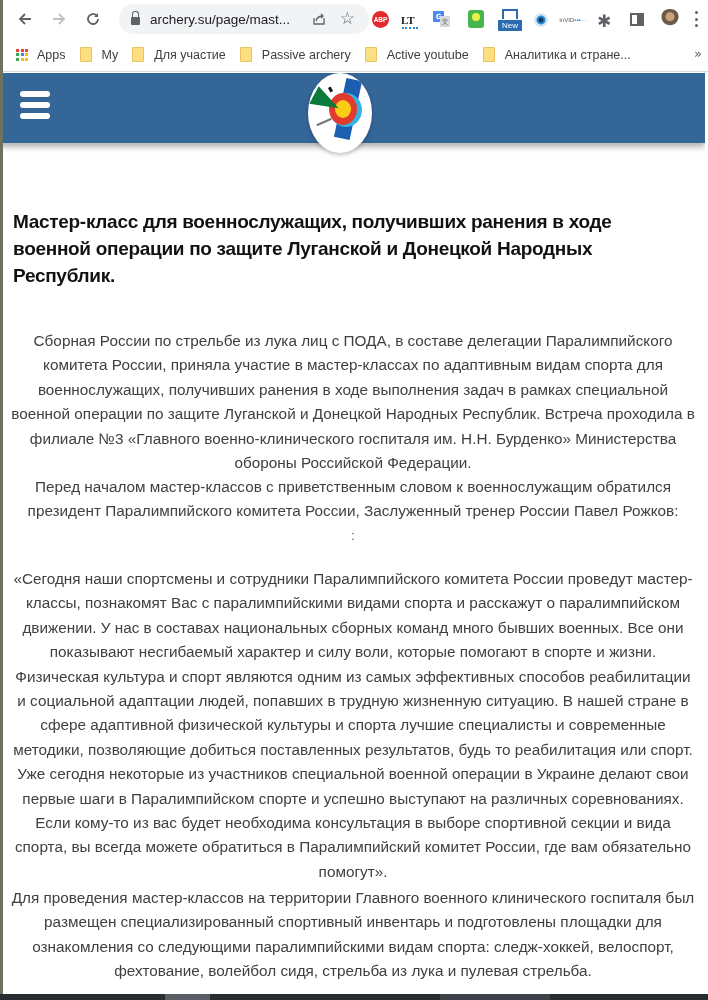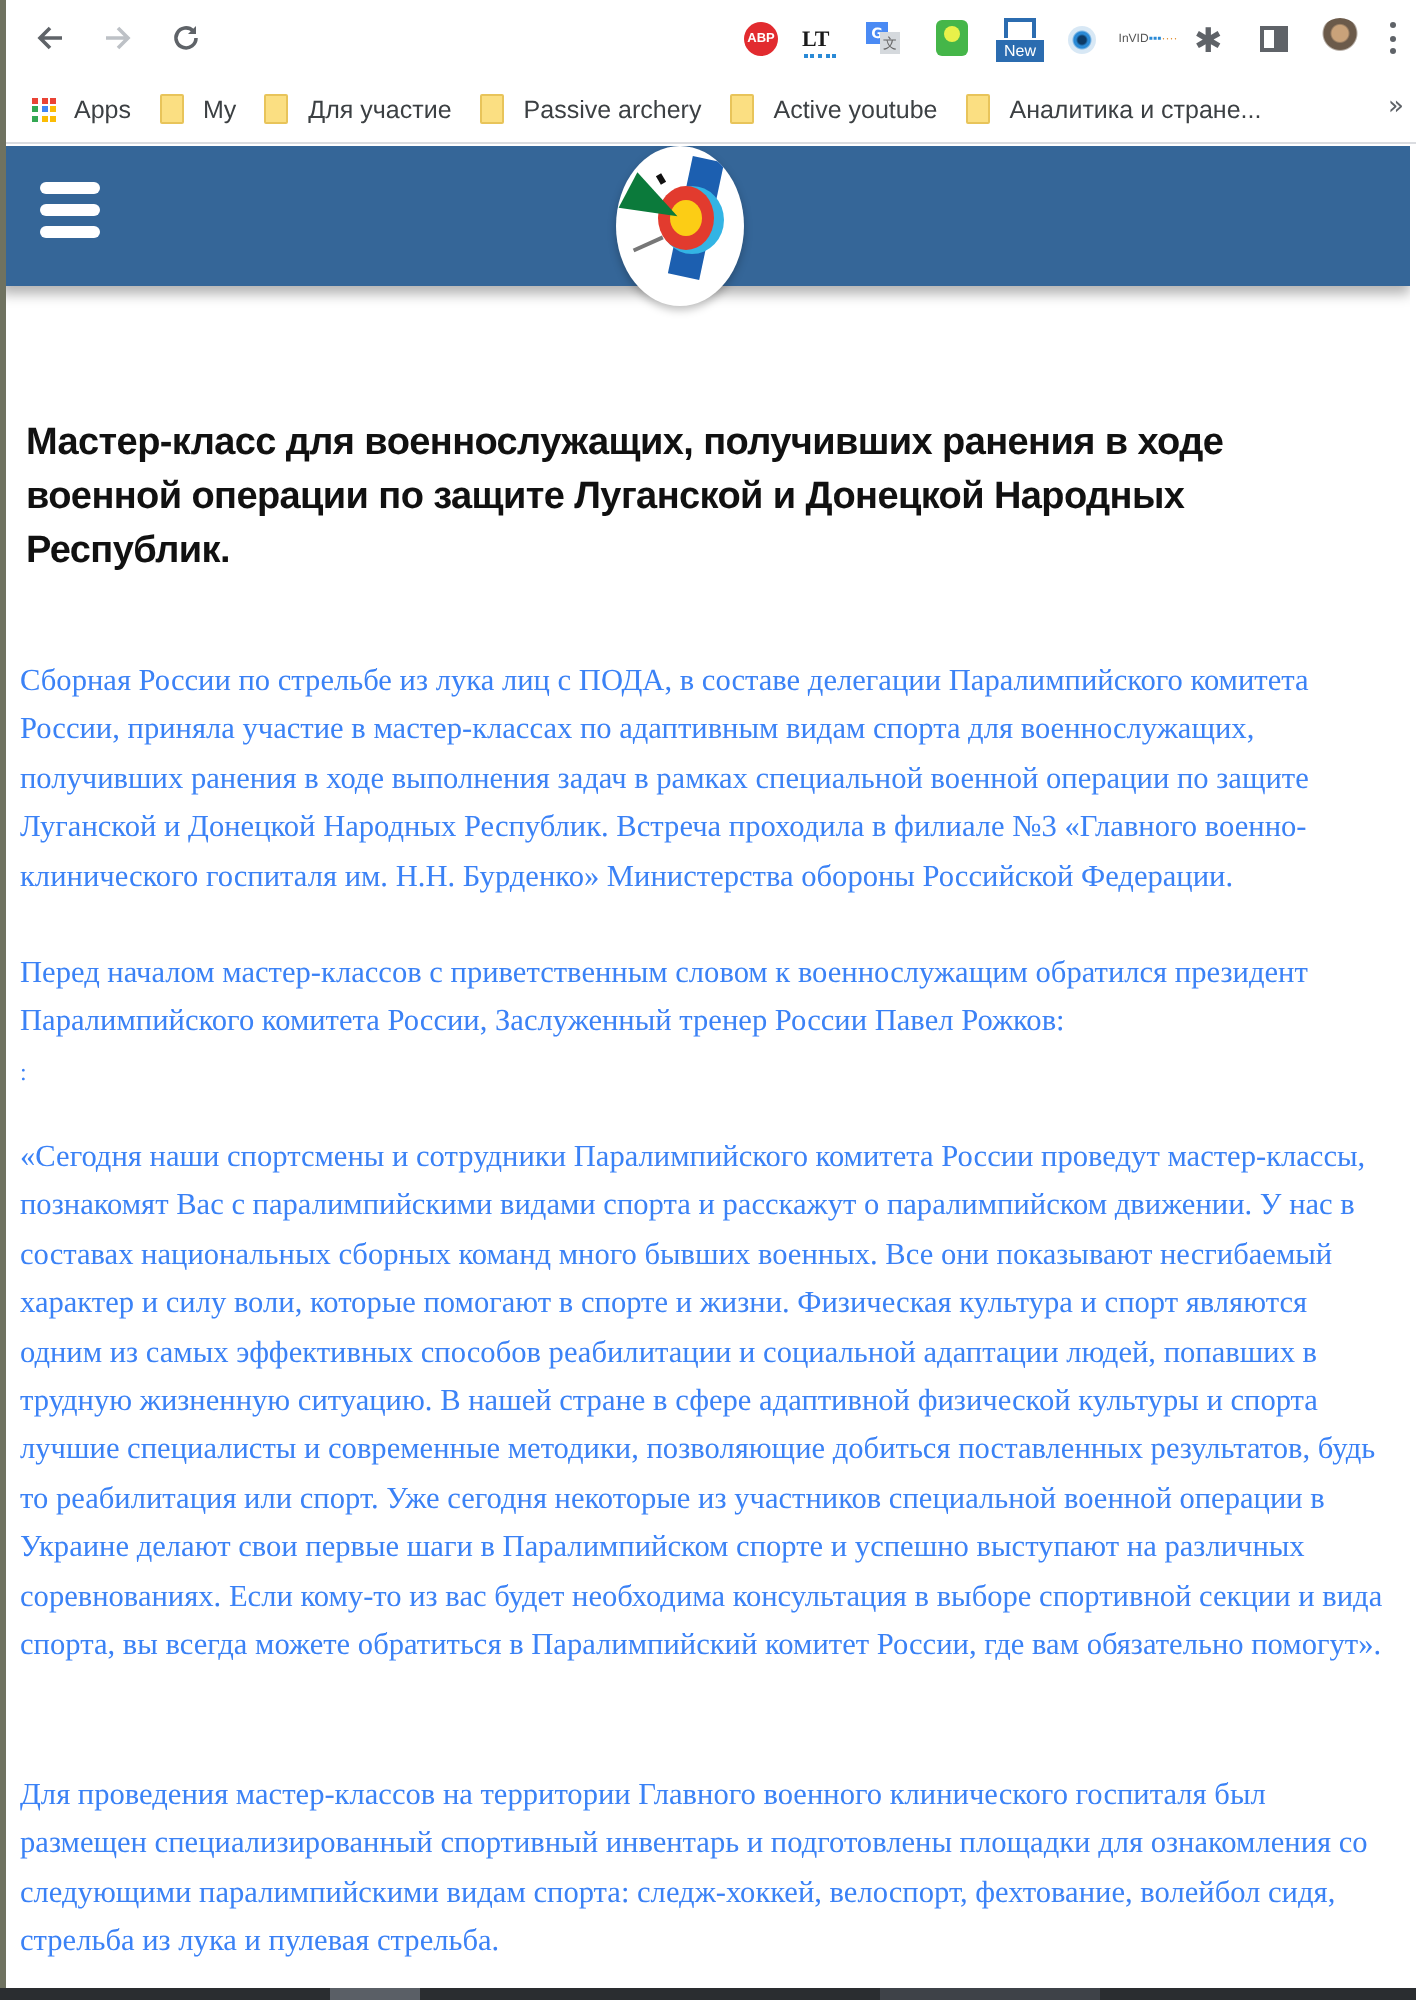--- a/index.html
+++ b/index.html
@@ -61,21 +61,21 @@
   .logo .blue-rect { position: absolute; left: 32px; top: 6px; width: 16px; height: 60px; background: #1c5fb0; transform: rotate(12deg); }
   .logo .ring-lb { position: absolute; left: 22px; top: 20px; width: 32px; height: 34px; border-radius: 50%; background: #33b4e4; }
   .logo .ring-red { position: absolute; left: 21px; top: 20px; width: 28px; height: 32px; border-radius: 50%; background: #e23b2e; }
   .logo .ring-y { position: absolute; left: 27px; top: 27px; width: 16px; height: 18px; border-radius: 50%; background: #fccd15; }
   .logo .green { position: absolute; left: 6px; top: 12px; width: 0; height: 0; border-top: 10px solid transparent; border-bottom: 10px solid transparent; border-left: 28px solid #0b7a3b; transform: rotate(28deg); transform-origin: left center; }
   .logo .arrow { position: absolute; left: 8px; top: 48px; width: 16px; height: 1.5px; background: #777; transform: rotate(-24deg); }
   .logo .nock { position: absolute; left: 21px; top: 14px; width: 3px; height: 5px; background: #111; transform: rotate(-30deg); }
 
   .article { position: absolute; left: 0; top: 70px; width: 705px; }
   .title { position: absolute; left: 13px; top: 65px; width: 640px; font-family: "Liberation Sans", sans-serif; font-weight: bold; font-size: 19px; line-height: 27px; color: #111111; letter-spacing: -0.3px; }
-  .body-text { position: absolute; left: 10px; width: 686px; font-family: Liberation Serif, serif; font-size: 15.3px; line-height: 24.4px; color: #3b82f6; }
+  .body-text { position: absolute; left: 10px; width: 686px; font-family: Liberation Sans, sans-serif; font-size: 15.3px; line-height: 24.4px; color: #404040; text-align: center; }
   .p1 { top: 186px; }
   .p2 { top: 332px; }
   .colon { top: 381px; font-size: 12px; }
   .p3 { top: 424px; }
   .p4 { top: 743px; }
 </style>
 </head>
 <body>
 
 <div class="left-edge"></div>
@@ -89,20 +89,31 @@
   <div class="nav-btn nav-fwd">
     <svg width="16" height="16" viewBox="0 0 16 16">
         <path d="M2 8h11M8 3l5 5-5 5" stroke="#bdc1c6" stroke-width="1.8" fill="none"></path>
       </svg>
   </div>
   <div class="nav-btn nav-reload">
     <svg width="16" height="16" viewBox="0 0 16 16">
         <path d="M13 8a5 5 0 1 1-1.5-3.6" stroke="#5f6368" stroke-width="1.8" fill="none"></path>
         <path d="M13 2v4H9" fill="#5f6368"></path>
       </svg>
+  </div>
+  <div class="omnibox">
+    <span class="lock"></span>
+    <span class="url">archery.su/page/mast...</span>
+    <span class="share-icon">
+      <svg width="16" height="16" viewBox="0 0 16 16">
+          <path d="M3 7v6h10V7" stroke="#5f6368" stroke-width="1.3" fill="none"></path>
+          <path d="M5 10c1-4 4-5 7-5M10 3l2 2-2 2" stroke="#5f6368" stroke-width="1.3" fill="none"></path>
+        </svg>
+    </span>
+    <span class="star-icon">☆</span>
   </div>
 </div>
 
 <div class="ext abp">ABP</div>
 <div class="ext lt">LT</div>
 <div class="lt-wave"></div>
 <div class="ext gtrans">
     <span class="a">G</span>
     <span class="b">文</span>
   </div>

